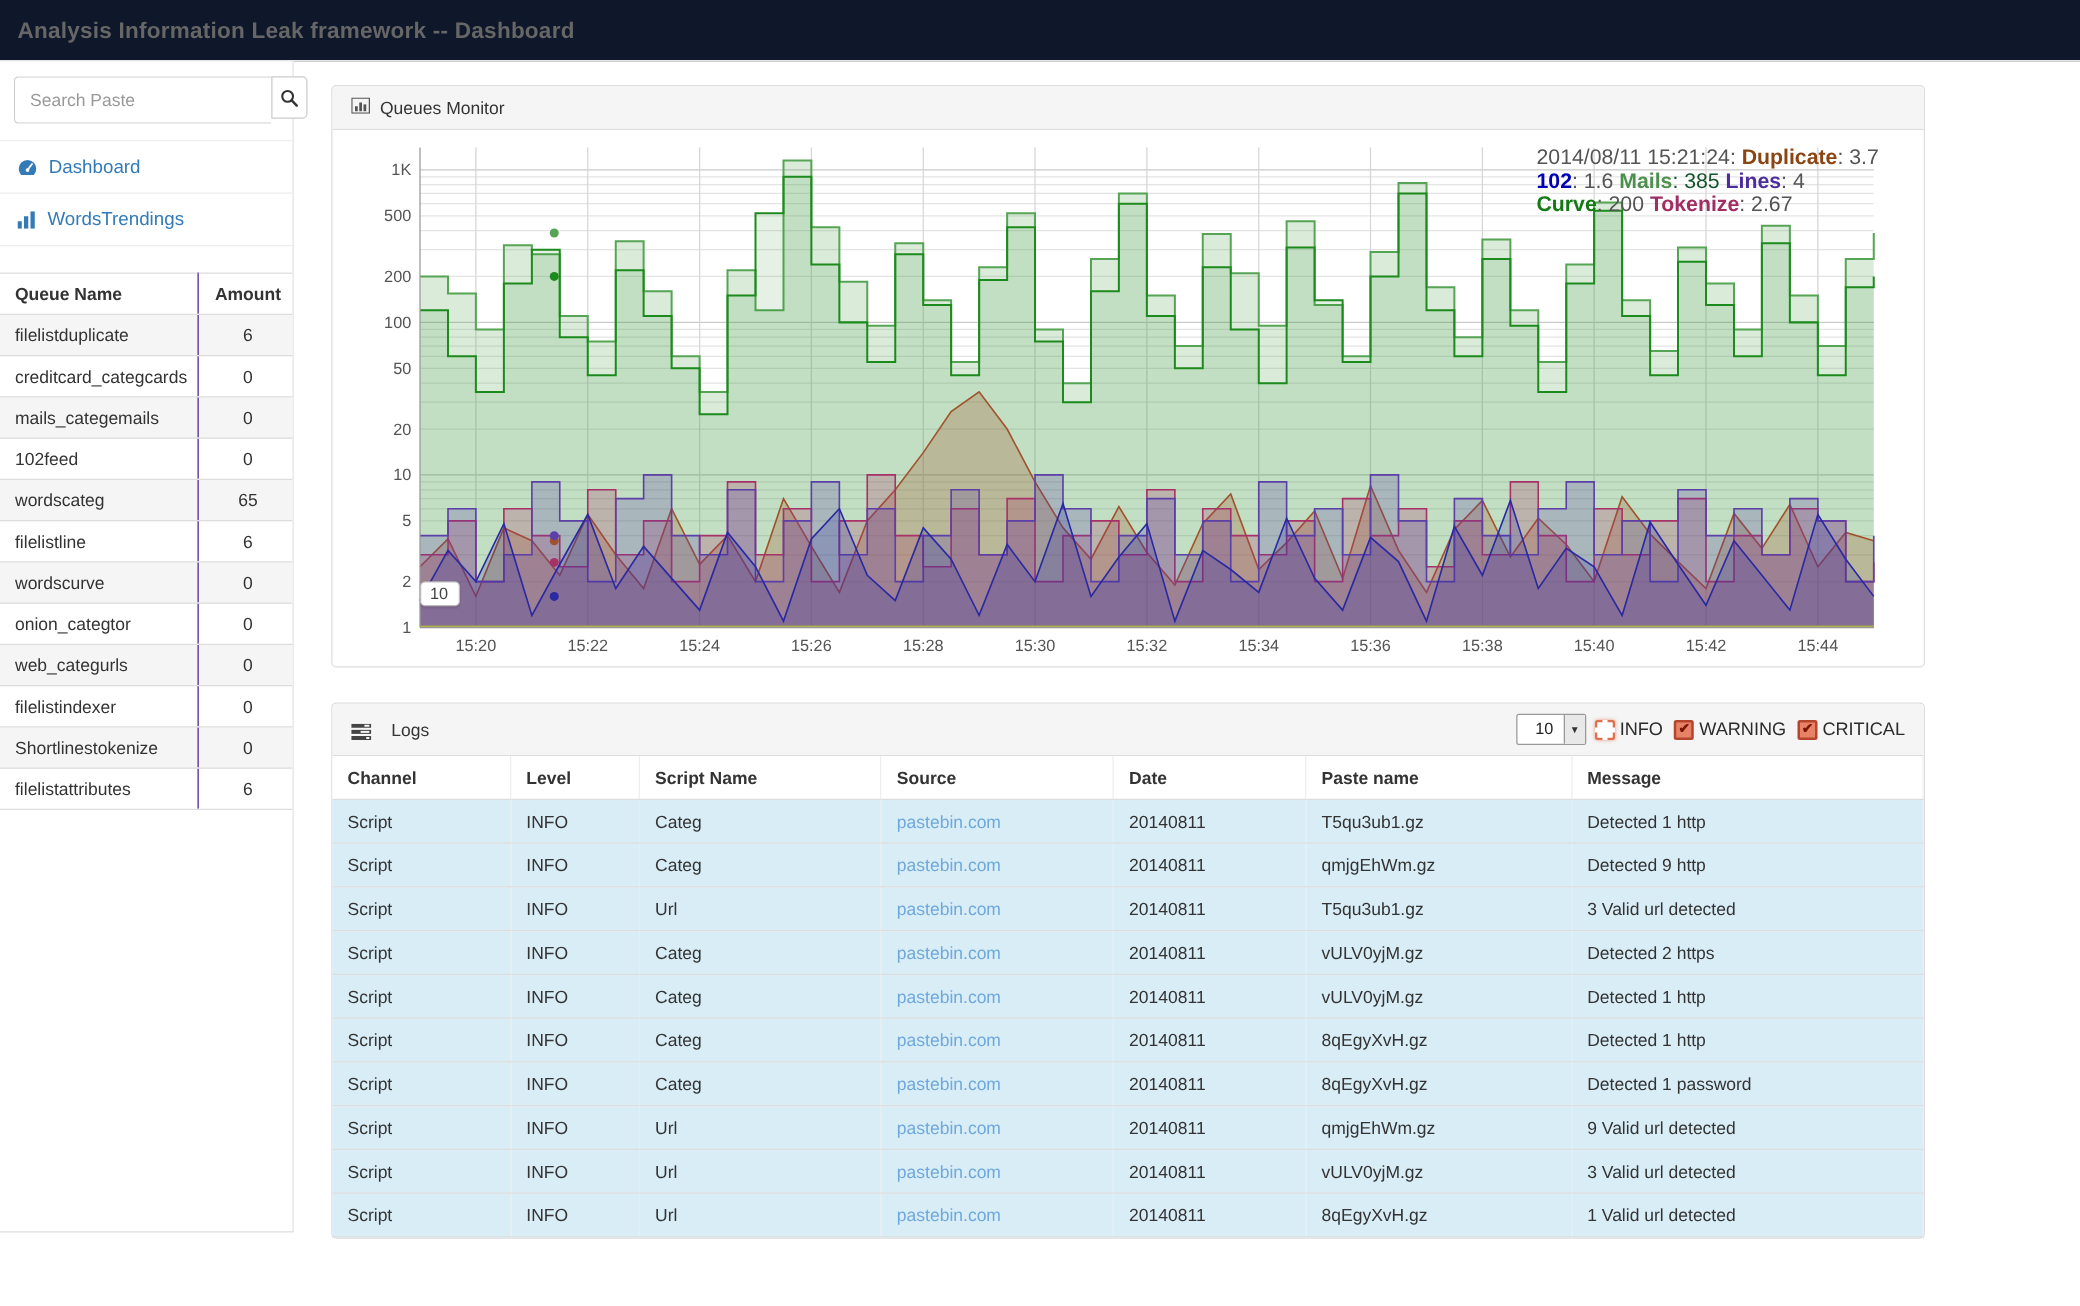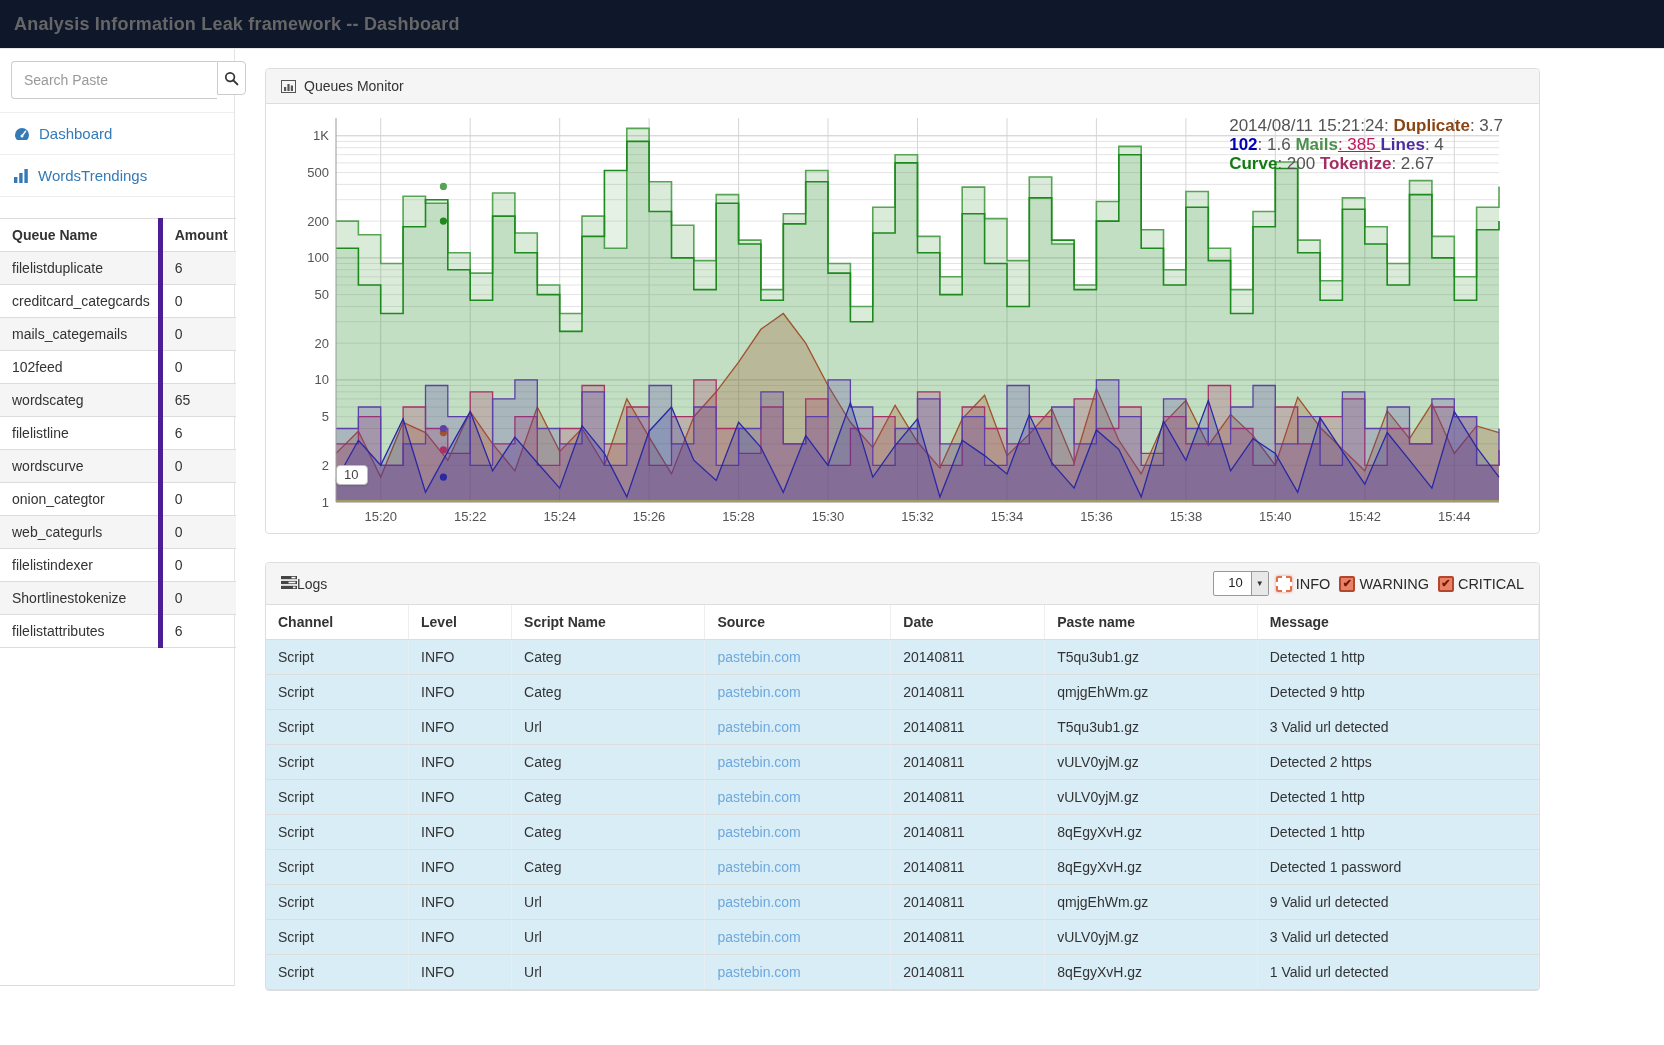--- a/index.html
+++ b/index.html
@@ -37,41 +37,41 @@
   .side-nav a {
     display:flex; align-items:center; gap:9px; padding:12px 14px;
     color:#337ab7; text-decoration:none; font-size:15px; border-bottom:1px solid #eee;
   }
   .queue-table-wrap { margin-top:21px; }
   table.queue { width:100%; border-collapse:collapse; border-top:1px solid #ddd; }
   table.queue th, table.queue td {
     text-align:left; padding:8px 8px 8px 12px; border-bottom:1px solid #ddd; font-size:14px;
   }
   table.queue th { font-weight:bold; color:#333; }
-  table.queue td:last-child, table.queue th:last-child { border-left:5px solid #4c1d95; width:88px; }
+  table.queue td:last-child, table.queue th:last-child { border-left:1px solid #4c1d95; width:88px;text-align:center; }
   table.queue tr.striped { background:#f5f5f5; }
   
   .panel { background:#fff; border:1px solid #ddd; border-radius:4px; margin-bottom:28px; }
   .panel-heading {
     background:#f5f5f5; border-bottom:1px solid #ddd; border-radius:4px 4px 0 0;
-    padding:9px 15px; font-size:14px; color:#333; display:flex; align-items:center; gap:8px;
+    padding:9px 15px; font-size:14px; color:#333; display:flex; align-items:flex-start; gap:8px;
   }
   .panel-heading .ptitle { font-size:14px; }
   
   .chart-body { position:relative; padding:6px 10px 2px 24px; }
   .legend { position:absolute; top:12px; right:36px; font-size:17px; line-height:19px; color:#545454; text-align:left; }
   .legend b { font-weight:bold; }
   .overlay-10 {
     position:absolute; left:70px; bottom:48px; background:#fff; border:1px solid #bbb;
     border-radius:4px; padding:1px 9px 2px 7px; font-size:13px; color:#444;
     box-shadow:0 1px 2px rgba(0,0,0,.12);
   }
   
   .logs-heading { display:flex; align-items:center; justify-content:space-between; padding:8px 15px; }
-  .logs-heading .left { display:flex; align-items:flex-start; gap:0; }
+  .logs-heading .left { display:flex; align-items:flex-end; gap:16px; }
   .logs-controls { display:flex; align-items:center; gap:7px; }
   .mini-select {
     display:inline-flex; align-items:stretch; border:1px solid #999; background:#fff;
     height:25px; border-radius:2px; cursor:pointer; min-width:54px;
   }
   .mini-select .val { padding:3px 8px 0 14px; font-size:13px; color:#222; flex:1; text-align:center; }
   .mini-select .arrow {
     width:17px; background:#e8e8e8; border-left:1px solid #999; display:flex;
     align-items:center; justify-content:center; font-size:8px; color:#333;
   }
@@ -294,21 +294,21 @@
               <line x1="46" y1="392" x2="1209" y2="392" stroke="#999" stroke-width="1"></line>
               <circle cx="153.4" cy="76.4" r="3.6" fill="#55a555"></circle>
               <circle cx="153.4" cy="111.1" r="3.6" fill="#1d8a1d"></circle>
               <circle cx="153.4" cy="322.6" r="3.6" fill="#a0522d"></circle>
               <circle cx="153.4" cy="339.9" r="3.6" fill="#a83268"></circle>
               <circle cx="153.4" cy="318.5" r="3.6" fill="#5d3fa8"></circle>
               <circle cx="153.4" cy="367.1" r="3.6" fill="#2929a3"></circle>
             </svg></div>
         <div class="legend" id="legend">
             <div><span style="color: rgb(84, 84, 84);">2014/08/11 15:21:24: </span><b style="color: rgb(139, 69, 19);">Duplicate</b><span style="color: rgb(84, 84, 84);">: 3.7</span></div>
-            <div><b style="color: rgb(0, 0, 180);">102</b><span style="color: rgb(84, 84, 84);">: 1.6 </span><b style="color: rgb(77, 143, 77);">Mails</b><span style="color: #be185d; text-decoration: underline;">: 385 </span><b style="color: rgb(75, 45, 158);">Lines</b><span style="color: rgb(84, 84, 84);">: 4</span></div>
+            <div><b style="color: rgb(0, 0, 180);">102</b><span style="color: rgb(84, 84, 84);">: 1.6 </span><b style="color: rgb(77, 143, 77);">Mails</b><span style="color: #14532d;">: 385 </span><b style="color: rgb(75, 45, 158);">Lines</b><span style="color: rgb(84, 84, 84);">: 4</span></div>
             <div><b style="color: rgb(20, 122, 20);">Curve</b><span style="color: rgb(84, 84, 84);">: 200 </span><b style="color: rgb(161, 45, 99);">Tokenize</b><span style="color: rgb(84, 84, 84);">: 2.67</span></div>
           </div>
         <div class="overlay-10">10</div>
       </div>
     </section>
 
     <section class="panel" style="margin-bottom:0;">
       <div class="panel-heading logs-heading">
         <span class="left">
           <span class="icn">

